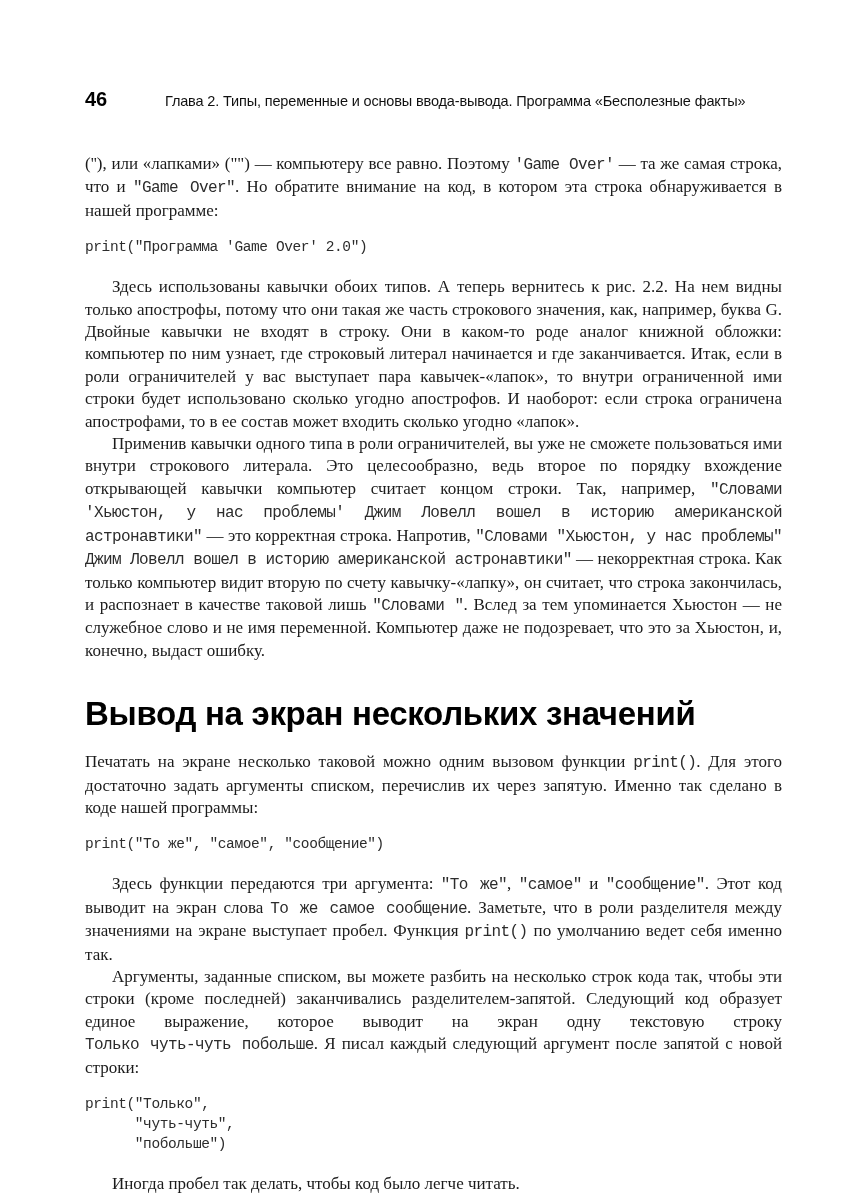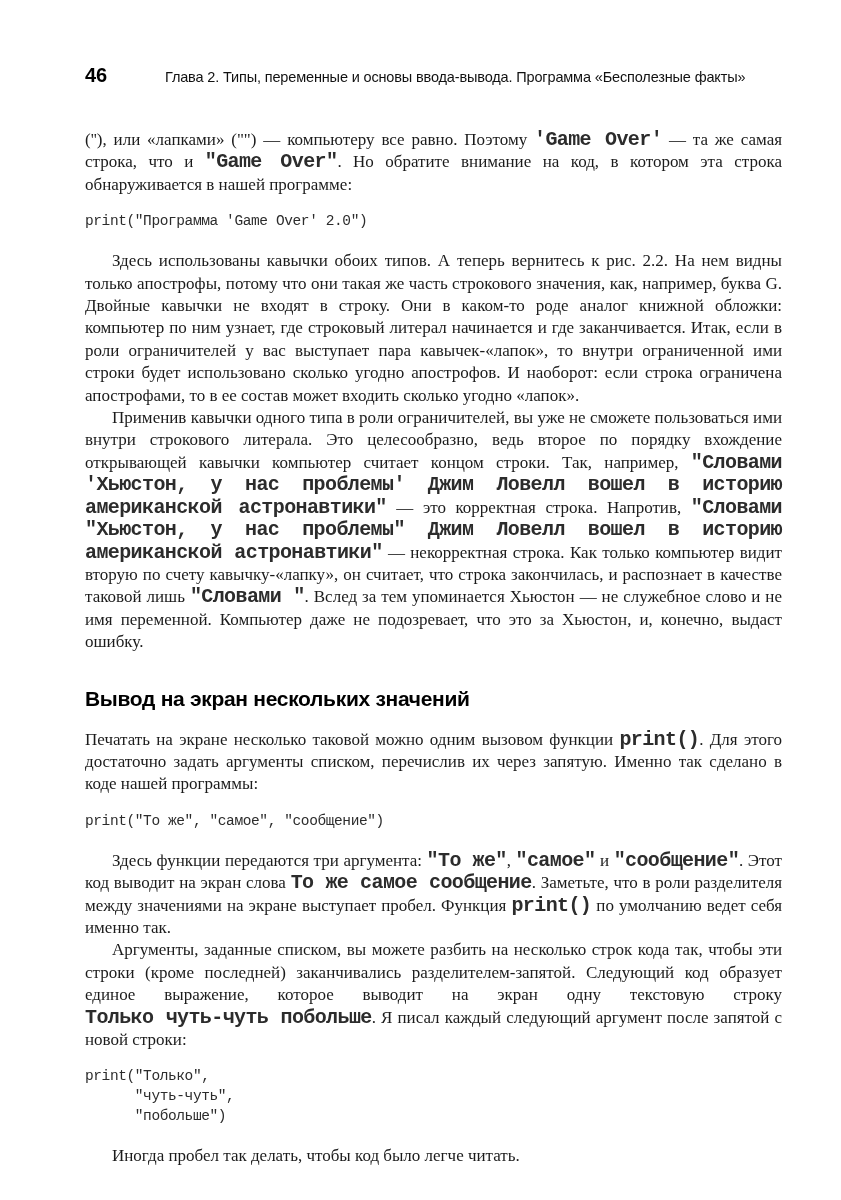--- a/index.html
+++ b/index.html
@@ -1,21 +1,21 @@
 <!DOCTYPE html>
 <html lang="ru"><head>
 <meta charset="utf-8">
 <style>
   html,body { margin:0; padding:0; background:#ffffff; }
   .page {
     position:relative;
     width:841px; height:1200px;
     background:#ffffff;
     box-sizing:border-box;
-    padding:64px 59px 0 85px;
+    padding:88px 59px 0 85px;
     font-family:"Liberation Serif", serif;
     color:#1b1b1b;
     overflow:hidden;
   }
   .header {
     display:flex;
     align-items:baseline;
     font-family:"Liberation Sans", sans-serif;
     margin-bottom:42px;
   }
@@ -34,39 +34,38 @@
   }
   p.body {
     font-size:17px;
     line-height:22.4px;
     text-align:justify;
     margin:0;
   }
   p.indent { text-indent:27px; }
   .code-inline {
     font-family:"Liberation Mono", monospace;
-    font-size:20px;
+    font-size:16px;
     letter-spacing:-0.6px;
     color:#2c2c2c;
     white-space:nowrap;
-    font-weight:bold;
   }
   .code-inline.wrap { white-space:normal; }
   .code-block {
     font-family:"Liberation Mono", monospace;
     font-size:14.5px;
     letter-spacing:-0.4px;
     line-height:20px;
     color:#2c2c2c;
     margin:15px 0 19px 0;
   }
   .code-block div { white-space:pre; }
   h2.section {
     font-family:"Liberation Sans", sans-serif;
-    font-size:21px;
+    font-size:33px;
     font-weight:bold;
     letter-spacing:-0.3px;
     color:#000;
     margin:33px 0 18px 0;
   }
 </style>
 </head>
 <body>
 
 <div class="page">

